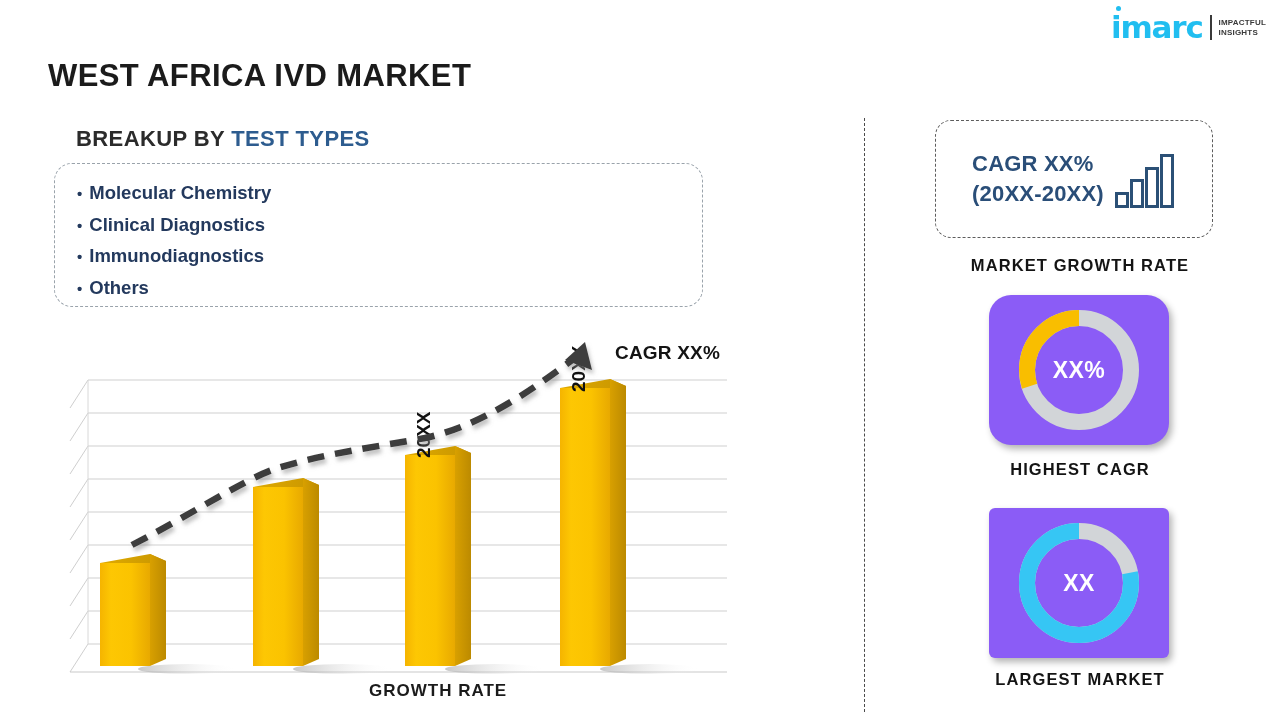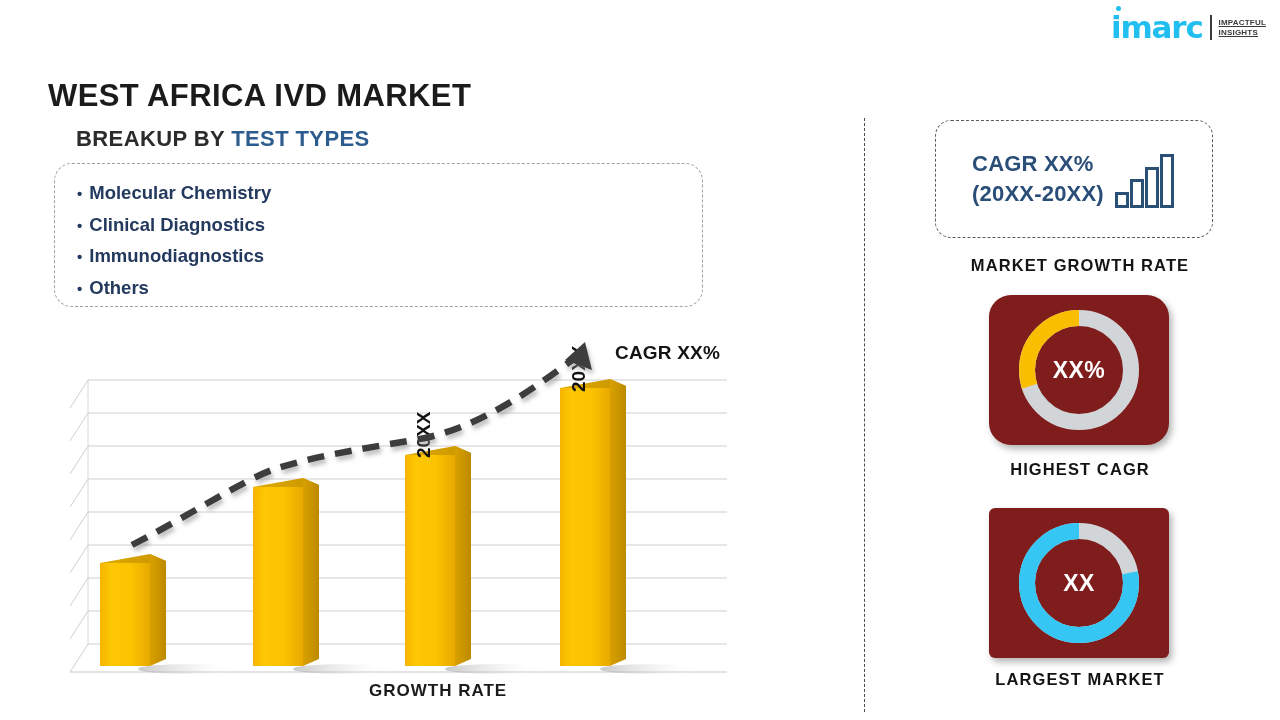--- a/index.html
+++ b/index.html
@@ -25,29 +25,28 @@
     letter-spacing: -1.2px; line-height: 1;
     position: relative; font-family: "DejaVu Sans", sans-serif;
   }
   .logo-dot {
     position: absolute; width: 5px; height: 5px; border-radius: 50%;
     background: #21BEF0; top: -6px; left: 5px;
   }
   .logo-divider { width: 2px; height: 25px; background: #3a3a3a; }
   .logo-tag {
     font-size: 8px; font-weight: 700; color: #3a3a3a;
-    line-height: 10px; letter-spacing: .2px; text-decoration: underline;
+    line-height: 10px; letter-spacing: .2px;
   }
 
   
   .page-title {
     position: absolute; left: 48px; top: 58px;
     font-size: 31px; font-weight: 700; color: #1b1b1b;
     letter-spacing: .4px;
-    margin-top: 20px;
   }
   .subtitle {
     position: absolute; left: 76px; top: 126px;
     font-size: 22px; font-weight: 700; letter-spacing: .4px;
   }
   .subtitle .muted { color: #2b2b2b; }
   .subtitle .accent { color: #2d5c8f; }
 
   
   .list-box {
@@ -112,21 +111,21 @@
     letter-spacing: 1.1px;
   }
   .cap-growth  { top: 256px; }
   .cap-cagr    { top: 460px; }
   .cap-market  { top: 670px; }
 
   .tile {
     position: absolute; left: 89px;
     width: 180px; height: 150px;
     border-radius: 22px;
-    background: #7f1d1d;
+    background: #8b5cf6;
     box-shadow: 3px 4px 7px rgba(0,0,0,.30);
     display: flex; align-items: center; justify-content: center;
   }
   .tile-cagr   { top: 295px; }
   .tile-market { top: 508px; border-radius: 6px; }
   .donut-wrap { position: relative; width: 150px; height: 150px; }
   .donut-wrap svg { position: absolute; inset: 0; }
   .donut-value {
     position: absolute; inset: 0;
     display: flex; align-items: center; justify-content: center;

